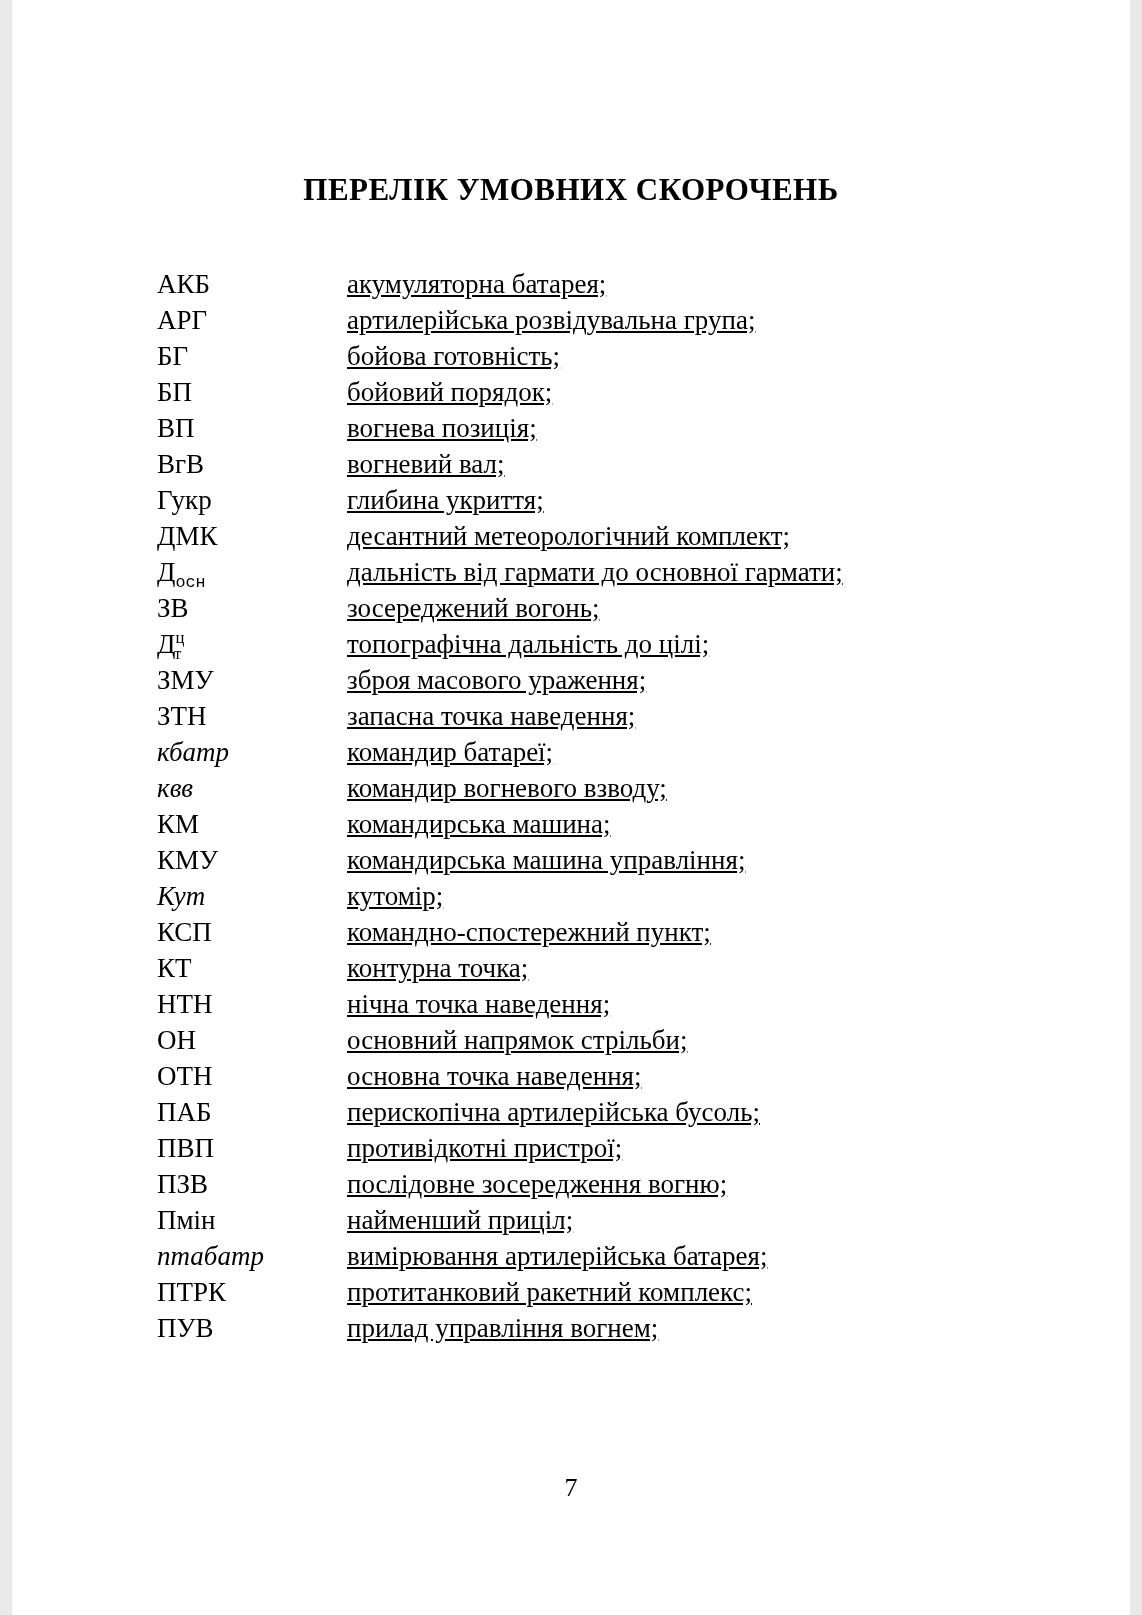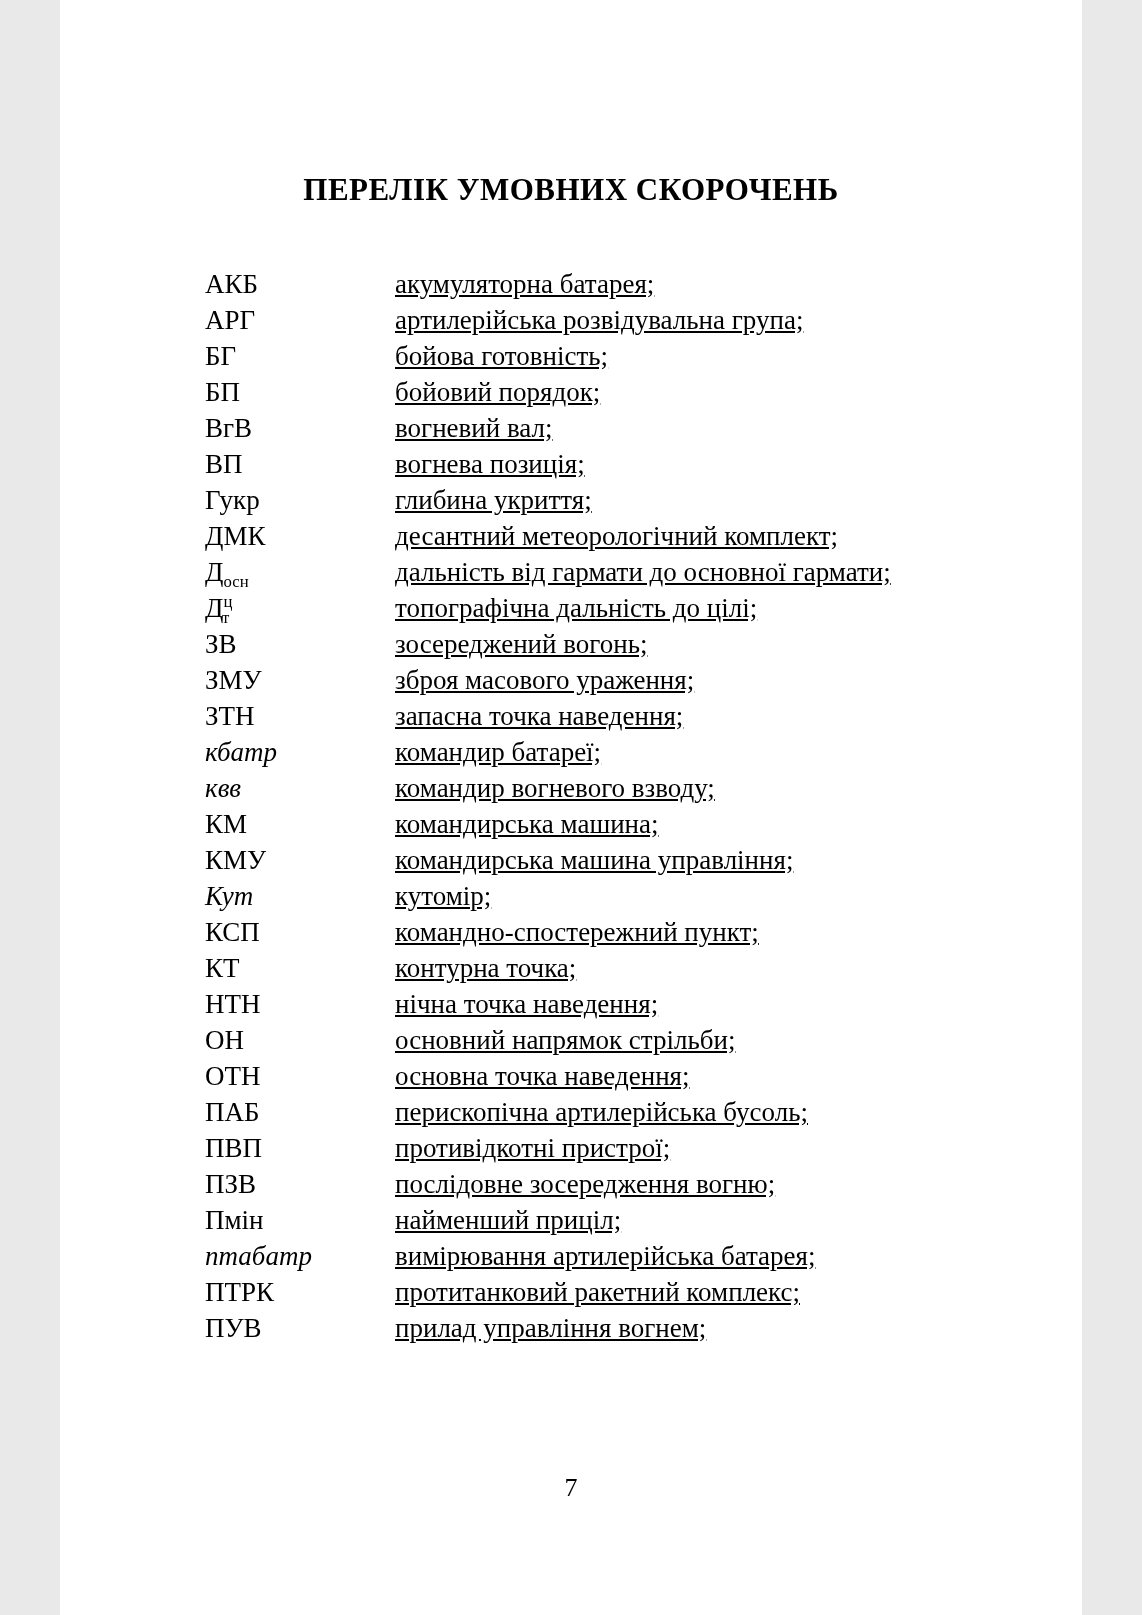--- a/index.html
+++ b/index.html
@@ -3,21 +3,21 @@
 <meta charset="utf-8">
 <style>
   * { margin: 0; padding: 0; box-sizing: border-box; }
   html, body { background: #e9e9e9; }
   body {
     font-family: "Liberation Serif", "DejaVu Serif", serif;
     color: #000;
   }
   .page {
     position: relative;
-    width: 1022px;
+    width: 1118px;
     height: 1615px;
     margin: 0 auto;
     background: #ffffff;
     overflow: hidden;
   }
   .title {
     padding-top: 172px;
     text-align: center;
     font-size: 31px;
     font-weight: bold;
@@ -42,20 +42,21 @@
   }
   .def {
     flex: 1;
     text-decoration: underline;
   }
   .italic { font-style: italic; }
   .p-sub {
     font-size: 0.62em;
     vertical-align: sub;
     line-height: 0;
+    font-family: Liberation Mono, monospace;
   }
   .p-sup {
     font-size: 0.62em;
     vertical-align: super;
     line-height: 0;
   }
   .p-substack {
     font-size: 0.62em;
     vertical-align: sub;
     line-height: 0;
@@ -87,48 +88,48 @@
       </div>
       <div class="row">
         <span class="abbr"><span>БГ</span></span>
         <span class="def">бойова готовність;</span>
       </div>
       <div class="row">
         <span class="abbr"><span>БП</span></span>
         <span class="def">бойовий порядок;</span>
       </div>
       <div class="row">
+        <span class="abbr"><span>ВП</span></span>
+        <span class="def">вогнева позиція;</span>
+      </div>
+      <div class="row">
         <span class="abbr"><span>ВгВ</span></span>
         <span class="def">вогневий вал;</span>
       </div>
       <div class="row">
-        <span class="abbr"><span>ВП</span></span>
-        <span class="def">вогнева позиція;</span>
-      </div>
-      <div class="row">
         <span class="abbr"><span>Гукр</span></span>
         <span class="def">глибина укриття;</span>
       </div>
       <div class="row">
         <span class="abbr"><span>ДМК</span></span>
         <span class="def">десантний метеорологічний комплект;</span>
       </div>
       <div class="row">
         <span class="abbr"><span>Д</span><span class="p-sub">осн</span></span>
         <span class="def">дальність від гармати до основної гармати;</span>
       </div>
       <div class="row">
+        <span class="abbr"><span>ЗВ</span></span>
+        <span class="def">зосереджений вогонь;</span>
+      </div>
+      <div class="row">
         <span class="abbr"><span>Д</span><span class="p-sup">ц</span><span class="p-substack">т</span></span>
         <span class="def">топографічна дальність до цілі;</span>
       </div>
       <div class="row">
-        <span class="abbr"><span>ЗВ</span></span>
-        <span class="def">зосереджений вогонь;</span>
-      </div>
-      <div class="row">
         <span class="abbr"><span>ЗМУ</span></span>
         <span class="def">зброя масового ураження;</span>
       </div>
       <div class="row">
         <span class="abbr"><span>ЗТН</span></span>
         <span class="def">запасна точка наведення;</span>
       </div>
       <div class="row">
         <span class="abbr italic"><span>кбатр</span></span>
         <span class="def">командир батареї;</span>

